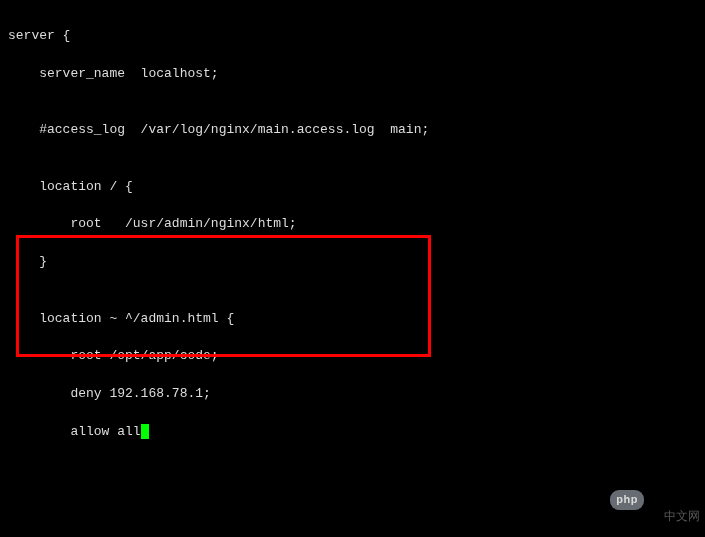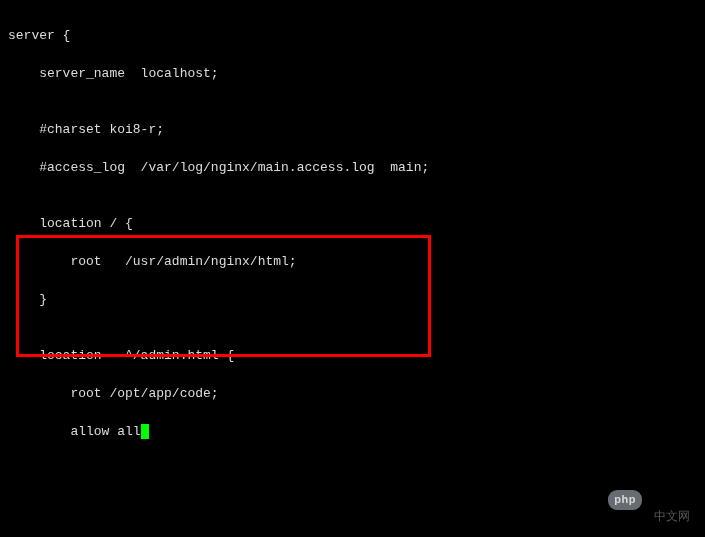--- a/index.html
+++ b/index.html
@@ -39,25 +39,25 @@
     .cursor-green {
       background: #00ff00;
       color: #00ff00;
       display: inline-block;
       width: 8px;
       height: 15px;
       vertical-align: text-bottom;
     }
     .watermark {
       position: absolute;
-      right: 15px;
+      right: 5px;
       bottom: 12px;
       display: flex;
       align-items: center;
-      gap: 12px;
+      gap: 20px;
       opacity: 0.85;
       text-align: right;
     }
     .watermark-badge {
       background: #7a7f87;
       color: #fff;
       font-family: Arial, sans-serif;
       font-size: 11px;
       font-weight: bold;
       padding: 2px 6px;
@@ -71,29 +71,29 @@
       margin-top: 32px;
     }
   </style>
 </head>
 <body>
 
 <div class="code-block">
 <div class="line">server {</div>
 <div class="line">    server_name  localhost;</div>
 <div class="line"></div>
-<div class="line">    #charset koi8-r;</div>
 <div class="line">    #access_log  /var/log/nginx/main.access.log  main;</div>
 <div class="line"></div>
 <div class="line">    location / {</div>
 <div class="line">        root   /usr/admin/nginx/html;</div>
 <div class="line">    }</div>
 <div class="line"></div>
 <div class="line">    location ~ ^/admin.html {</div>
 <div class="line">        root /opt/app/code;</div>
+<div class="line">        deny 192.168.78.1;</div>
 <div class="line"><span>        allow all</span><span class="cursor-green"></span></div>
 
 
 <div class="line"></div>
 
 <div class="line"></div>
 
 
 
 

